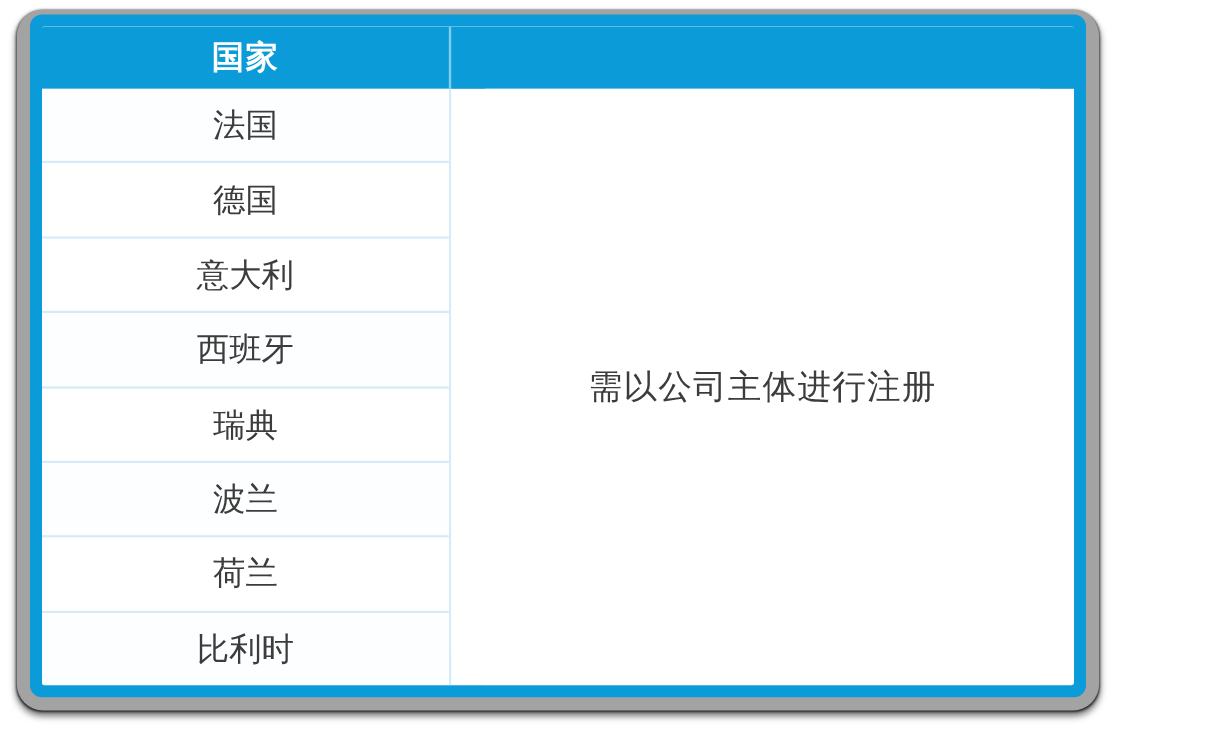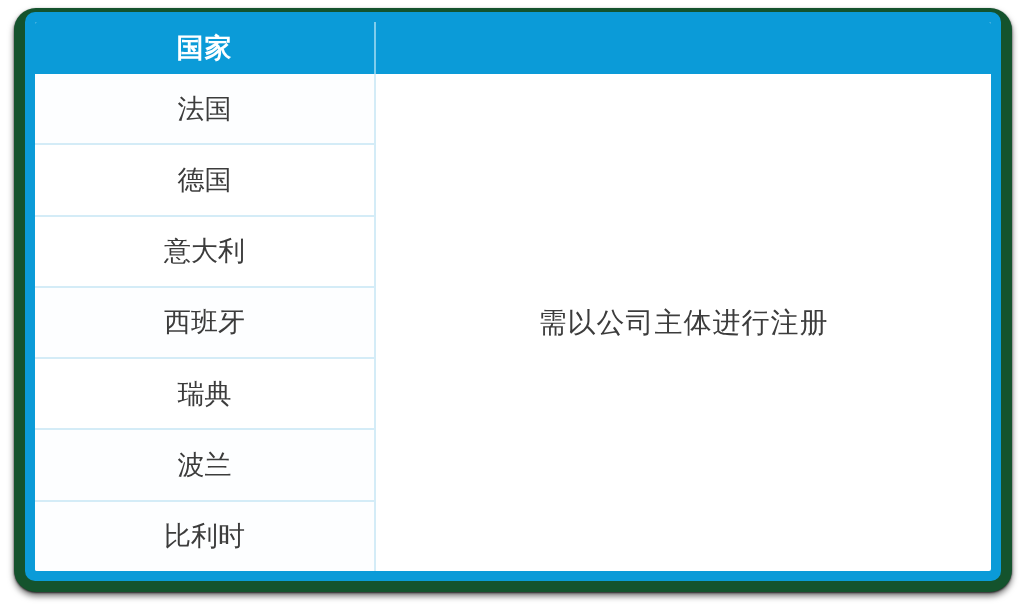--- a/index.html
+++ b/index.html
@@ -12,25 +12,25 @@
     height: 615px;
     overflow: hidden;
     font-family: "Liberation Sans", "DejaVu Sans", sans-serif;
   }
 
   
   #shell {
     position: absolute;
     left: 14px;
     top: 8px;
-    width: 998px;
+    width: 902px;
     height: 584px;
     box-sizing: border-box;
     border-radius: 22px;
-    background: #14532d;
+    background: #a3a3a3;
     box-shadow: 0 4px 6px rgba(0,0,0,0.55),
                 0 1px 2px rgba(0,0,0,0.7);
   }
 
   
   #blue-ring {
     position: absolute;
     left: 11px;
     top: 4px;
     right: 11px;
@@ -137,20 +137,21 @@
 
       <div class="tbody">
 
         <div class="col-country">
           <div class="cell-country alt">法国</div>
           <div class="cell-country">德国</div>
           <div class="cell-country">意大利</div>
           <div class="cell-country alt">西班牙</div>
           <div class="cell-country">瑞典</div>
           <div class="cell-country alt">波兰</div>
+          <div class="cell-country">荷兰</div>
           <div class="cell-country alt">比利时</div>
         </div>
 
         <div class="col-req">
           <span class="req-text">需以公司主体进行注册</span>
         </div>
 
       </div>
 
     </div>

